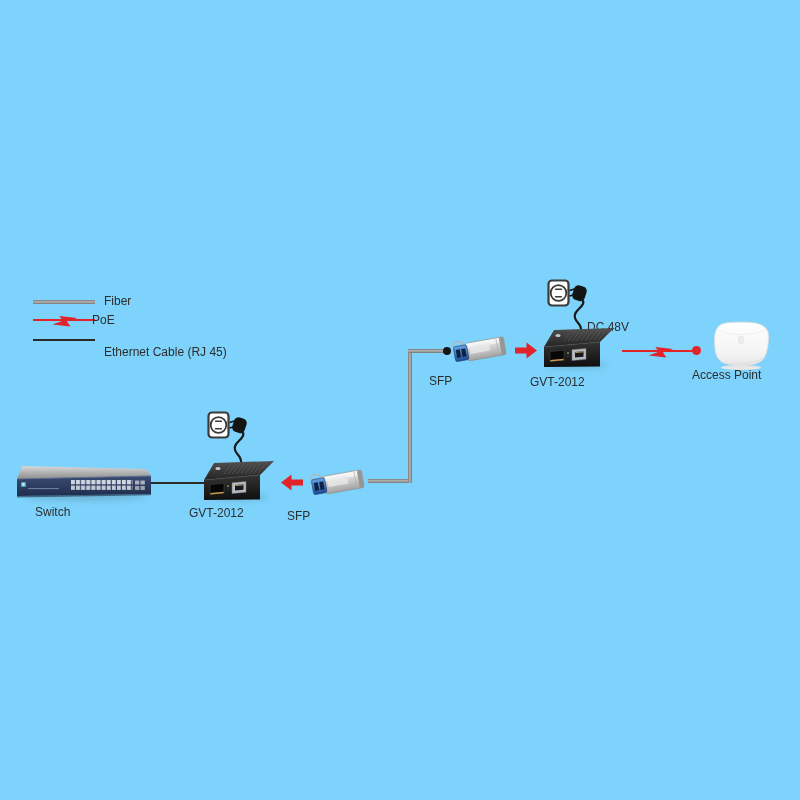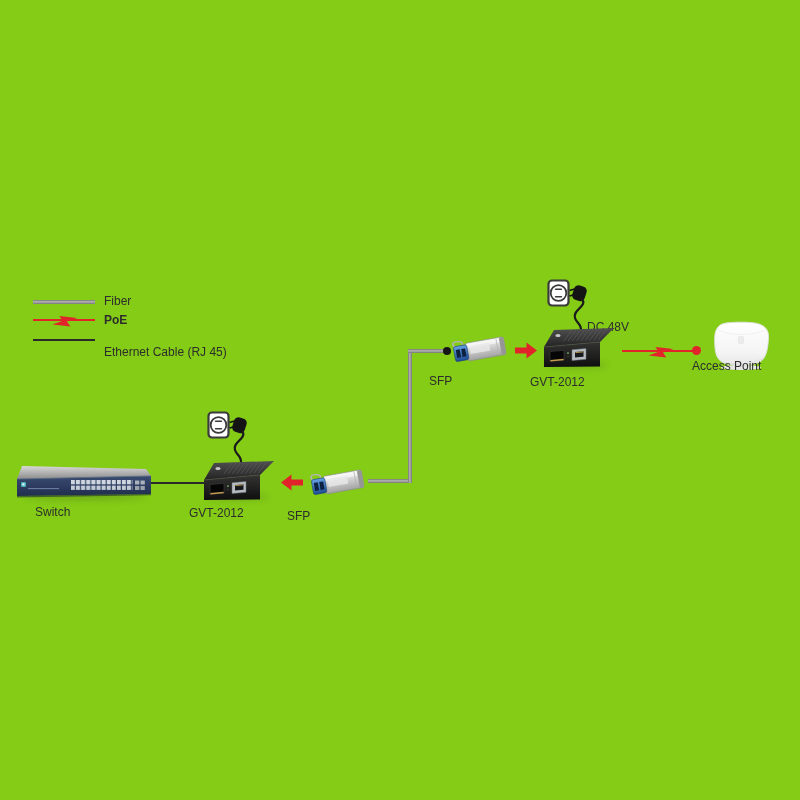--- a/index.html
+++ b/index.html
@@ -1,16 +1,16 @@
 <!DOCTYPE html>
 <html><head>
 <meta charset="utf-8">
 <style>
   html,body{margin:0;padding:0;background:#fff;}
-  .canvas{position:relative;width:800px;height:800px;background:#84cc16;overflow:hidden;
+  .canvas{position:relative;width:800px;height:800px;background:#7dd3fc;overflow:hidden;
           font-family:"Liberation Sans",sans-serif;}
   .abs{position:absolute;}
   .lbl{position:absolute;font-size:12px;line-height:14px;color:#2d2d2d;white-space:nowrap;}
   .lbl.ctr{}
   .line-fiber-h{position:absolute;height:4px;background:linear-gradient(180deg,#767676,#b6b6b6 45%,#757575);}
   .line-fiber-v{position:absolute;width:4px;background:linear-gradient(90deg,#767676,#b6b6b6 45%,#757575);}
   .line-eth{position:absolute;height:1.6px;background:#2a2a2a;}
   .line-poe{position:absolute;height:1.6px;background:#e1242a;}
   .dot-black{position:absolute;width:8px;height:8px;border-radius:50%;background:#161616;}
   .dot-red{position:absolute;width:9px;height:9px;border-radius:50%;background:#e1242a;}
@@ -148,21 +148,21 @@
   </svg>
 
   <div class="abs" style="left:0;top:0;width:0;height:0;">
     <div class="line-fiber-h" style="left:33px;top:300px;width:62px;"></div>
     <div class="lbl" style="left:104px;top:294px;">Fiber</div>
 
     <div class="line-poe" style="left:33px;top:319px;width:62px;"></div>
     <svg class="icon" style="left:49px;top:312px;" width="30" height="16">
         <use href="#sym-bolt"></use>
       </svg>
-    <div class="lbl" style="left:104px;top:313px;font-weight:bold;">PoE</div>
+    <div class="lbl" style="left:92px;top:313px;">PoE</div>
 
     <div class="line-eth" style="left:33px;top:339px;width:62px;"></div>
     <div class="lbl" style="left:104px;top:333px;margin-top:12px;">Ethernet Cable (RJ 45)</div>
   </div>
 
   <div class="line-eth" style="left:149px;top:482px;width:56px;"></div>
 
   <div class="line-fiber-h" style="left:368px;top:479px;width:44px;"></div>
   <div class="line-fiber-v" style="left:408px;top:349px;height:134px;"></div>
   <div class="line-fiber-h" style="left:408px;top:349px;width:39px;"></div>
@@ -215,15 +215,15 @@
   <div class="lbl" style="left:587px;top:288px;margin-top:32px;">DC 48V</div>
 
   <svg class="icon" style="left:542px;top:325px;" width="74" height="46">
       <use href="#sym-converter"></use>
     </svg>
   <div class="lbl ctr" style="left:530px;top:375px;width:100px;">GVT-2012</div>
 
   <svg class="icon" style="left:710px;top:321px;" width="62" height="50">
       <use href="#sym-ap"></use>
     </svg>
-  <div class="lbl ctr" style="left:692px;top:359px;width:100px;">Access Point</div>
+  <div class="lbl ctr" style="left:692px;top:368px;width:100px;">Access Point</div>
 
 </div>
 
 </body></html>

